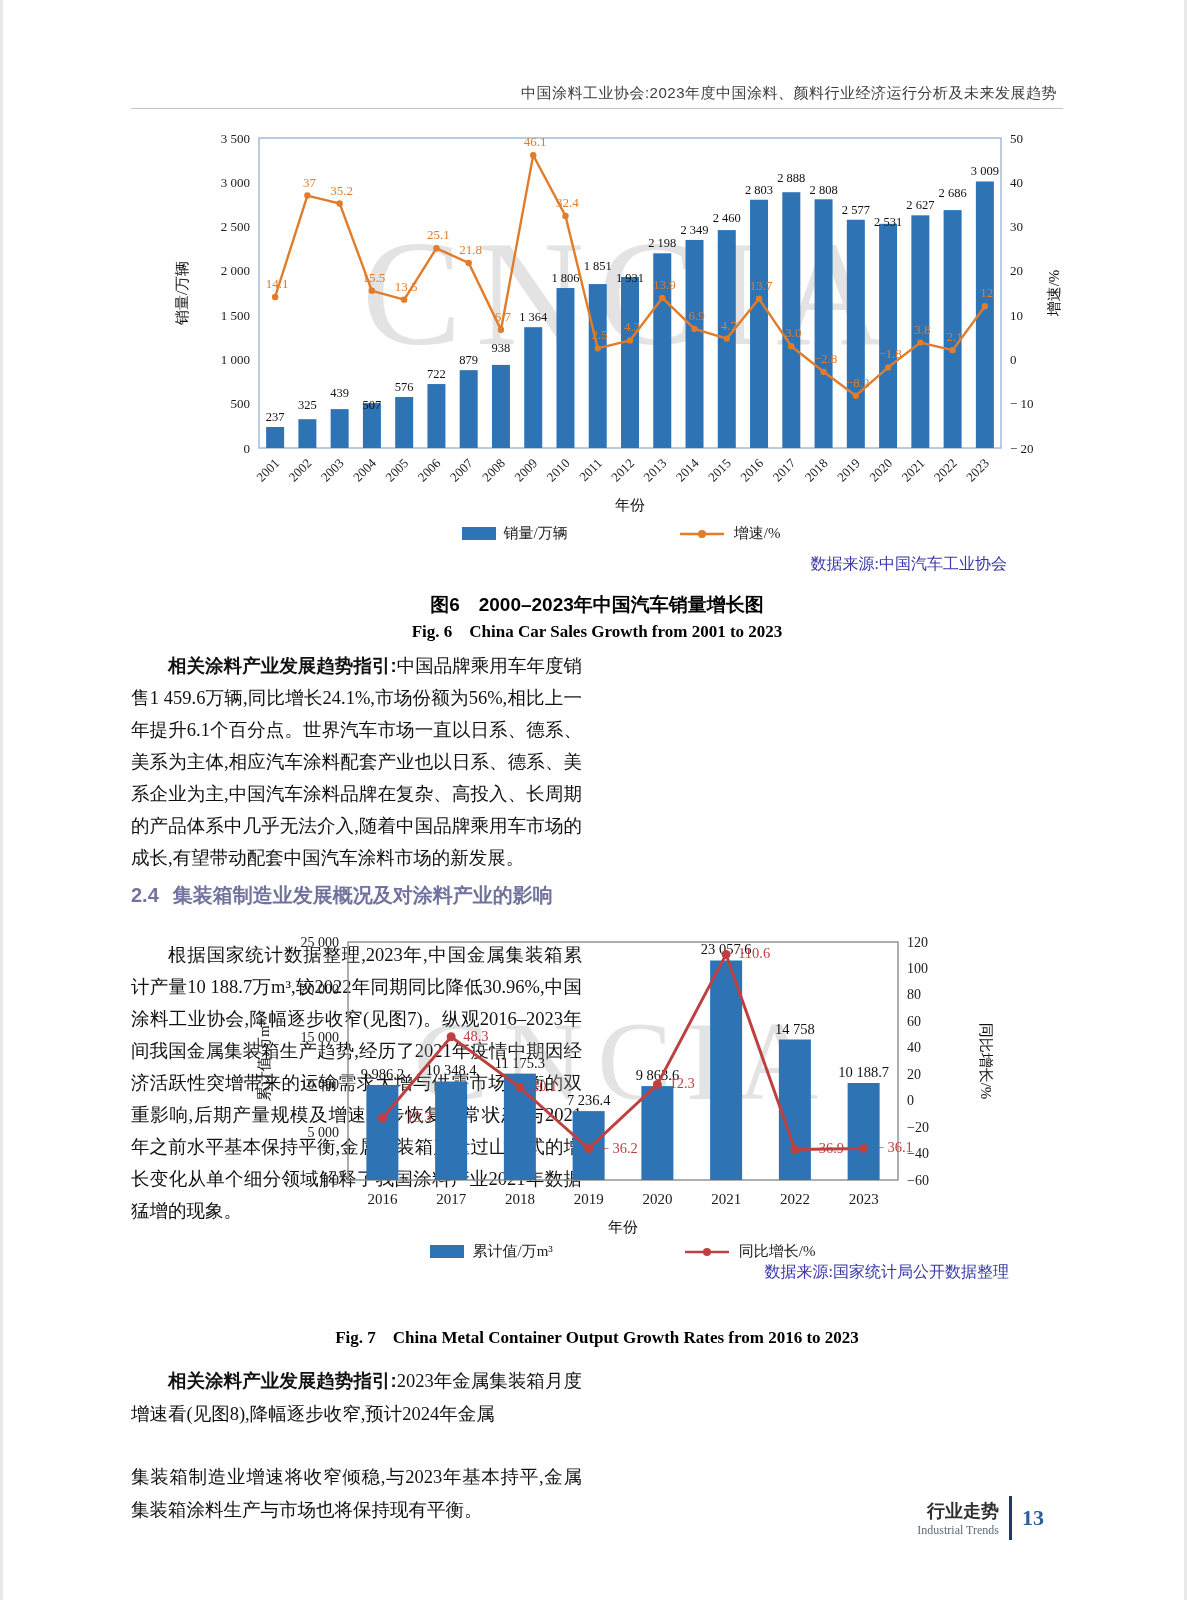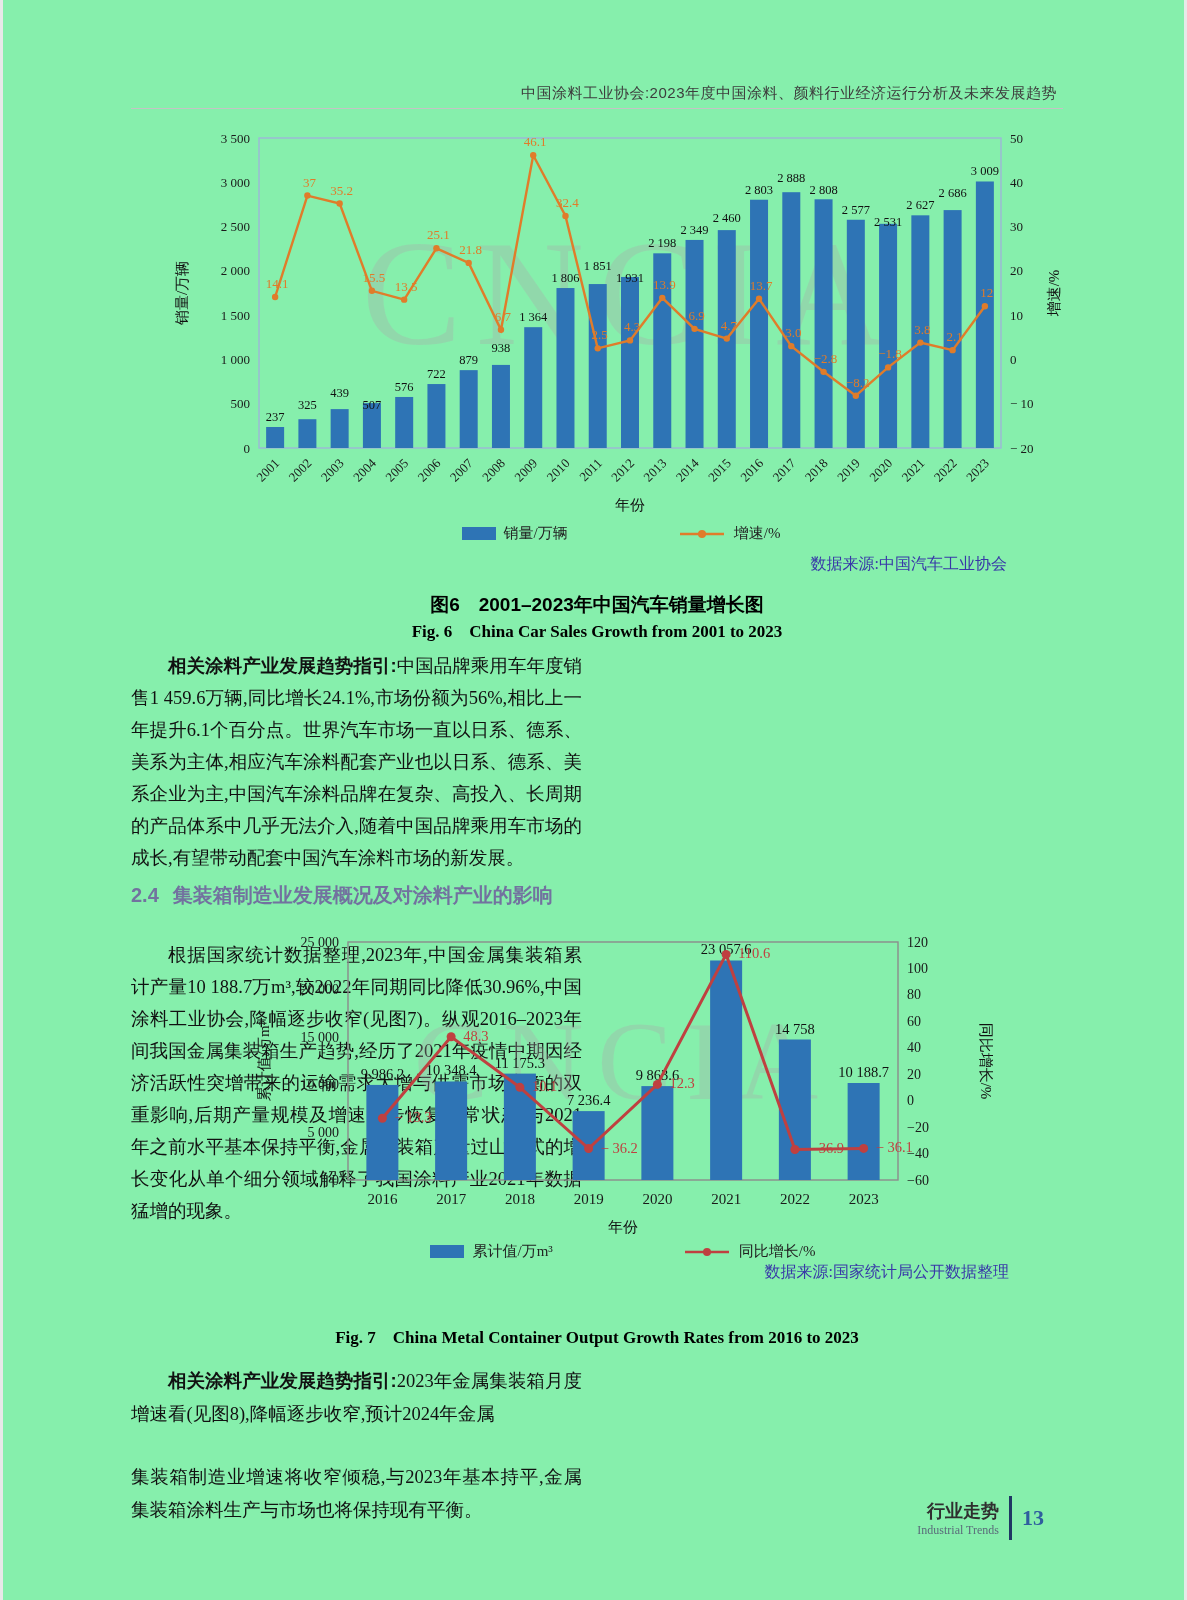--- a/index.html
+++ b/index.html
@@ -1,16 +1,16 @@
 <!DOCTYPE html>
 <html><head>
 <meta charset="utf-8">
 <style>
   html,body{margin:0;padding:0;background:#e8e8e8;}
-  .page{position:relative;width:1181px;height:1600px;background:#86efac;margin:0 auto;
+  .page{position:relative;width:1181px;height:1600px;background:#ffffff;margin:0 auto;
         font-family:"Liberation Serif","DejaVu Serif",serif;color:#1a1a1a;overflow:hidden;}
 
   
   .header-title{position:absolute;top:84px;right:127px;font-family:"Liberation Sans","DejaVu Sans",sans-serif;
         font-size:15px;color:#3d3d3d;letter-spacing:.5px;}
   .header-rule{position:absolute;top:108px;left:128px;width:932px;height:1px;background:#c4c4c4;}
 
   
   .chart-block{position:absolute;}
   .chart1{top:126px;left:168px;width:900px;}
@@ -215,21 +215,21 @@
         <span class="legend-item">
           <svg width="48" height="12">
             <line x1="2" y1="6" x2="46" y2="6" stroke="#e07c2a" stroke-width="2.5"></line>
             <circle cx="24" cy="6" r="4" fill="#e07c2a"></circle>
           </svg>
           <span class="legend-label">增速/%</span>
         </span>
       </div>
   </section>
   <div class="source source1">数据来源:中国汽车工业协会</div>
-  <div class="caption-zh cap6">图6　2001–2023年中国汽车销量增长图</div>
+  <div class="caption-zh cap6">图6　2000–2023年中国汽车销量增长图</div>
   <div class="caption-en cap6en">Fig. 6　China Car Sales Growth from 2001 to 2023</div>
 
   <section class="text-block block1">
     <div class="col">
       <p class="body-p"><b class="lead">相关涂料产业发展趋势指引:</b><span>中国品牌乘用车年度销售1 459.6万辆,同比增长24.1%,市场份额为56%,相比上一年提升6.1个百分点。世界汽车市场一直以日系、德系、美系为主体,相应汽车涂料配套产业也以日系、德系、美系企业为主,中国汽车涂料品牌在复杂、高投入、长周期的产品体系中几乎无法介入,随着中国品牌乘用车市场的成长,有望带动配套中国汽车涂料市场的新发展。</span></p>
       <div class="section-heading"><span class="sec-no">2.4</span><span>集装箱制造业发展概况及对涂料产业的影响</span></div>
     </div>
     <div class="col">
       <p class="body-p"><span>根据国家统计数据整理,2023年,中国金属集装箱累计产量10 188.7万m³,较2022年同期同比降低30.96%,中国涂料工业协会,降幅逐步收窄(见图7)。纵观2016–2023年间我国金属集装箱生产趋势,经历了2021年疫情中期因经济活跃性突增带来的运输需求大增与供需市场失衡的双重影响,后期产量规模及增速逐步恢复正常状态,与2021年之前水平基本保持平衡,金属集装箱产量过山车式的增长变化从单个细分领域解释了我国涂料产业2021年数据猛增的现象。</span></p>
     </div>

